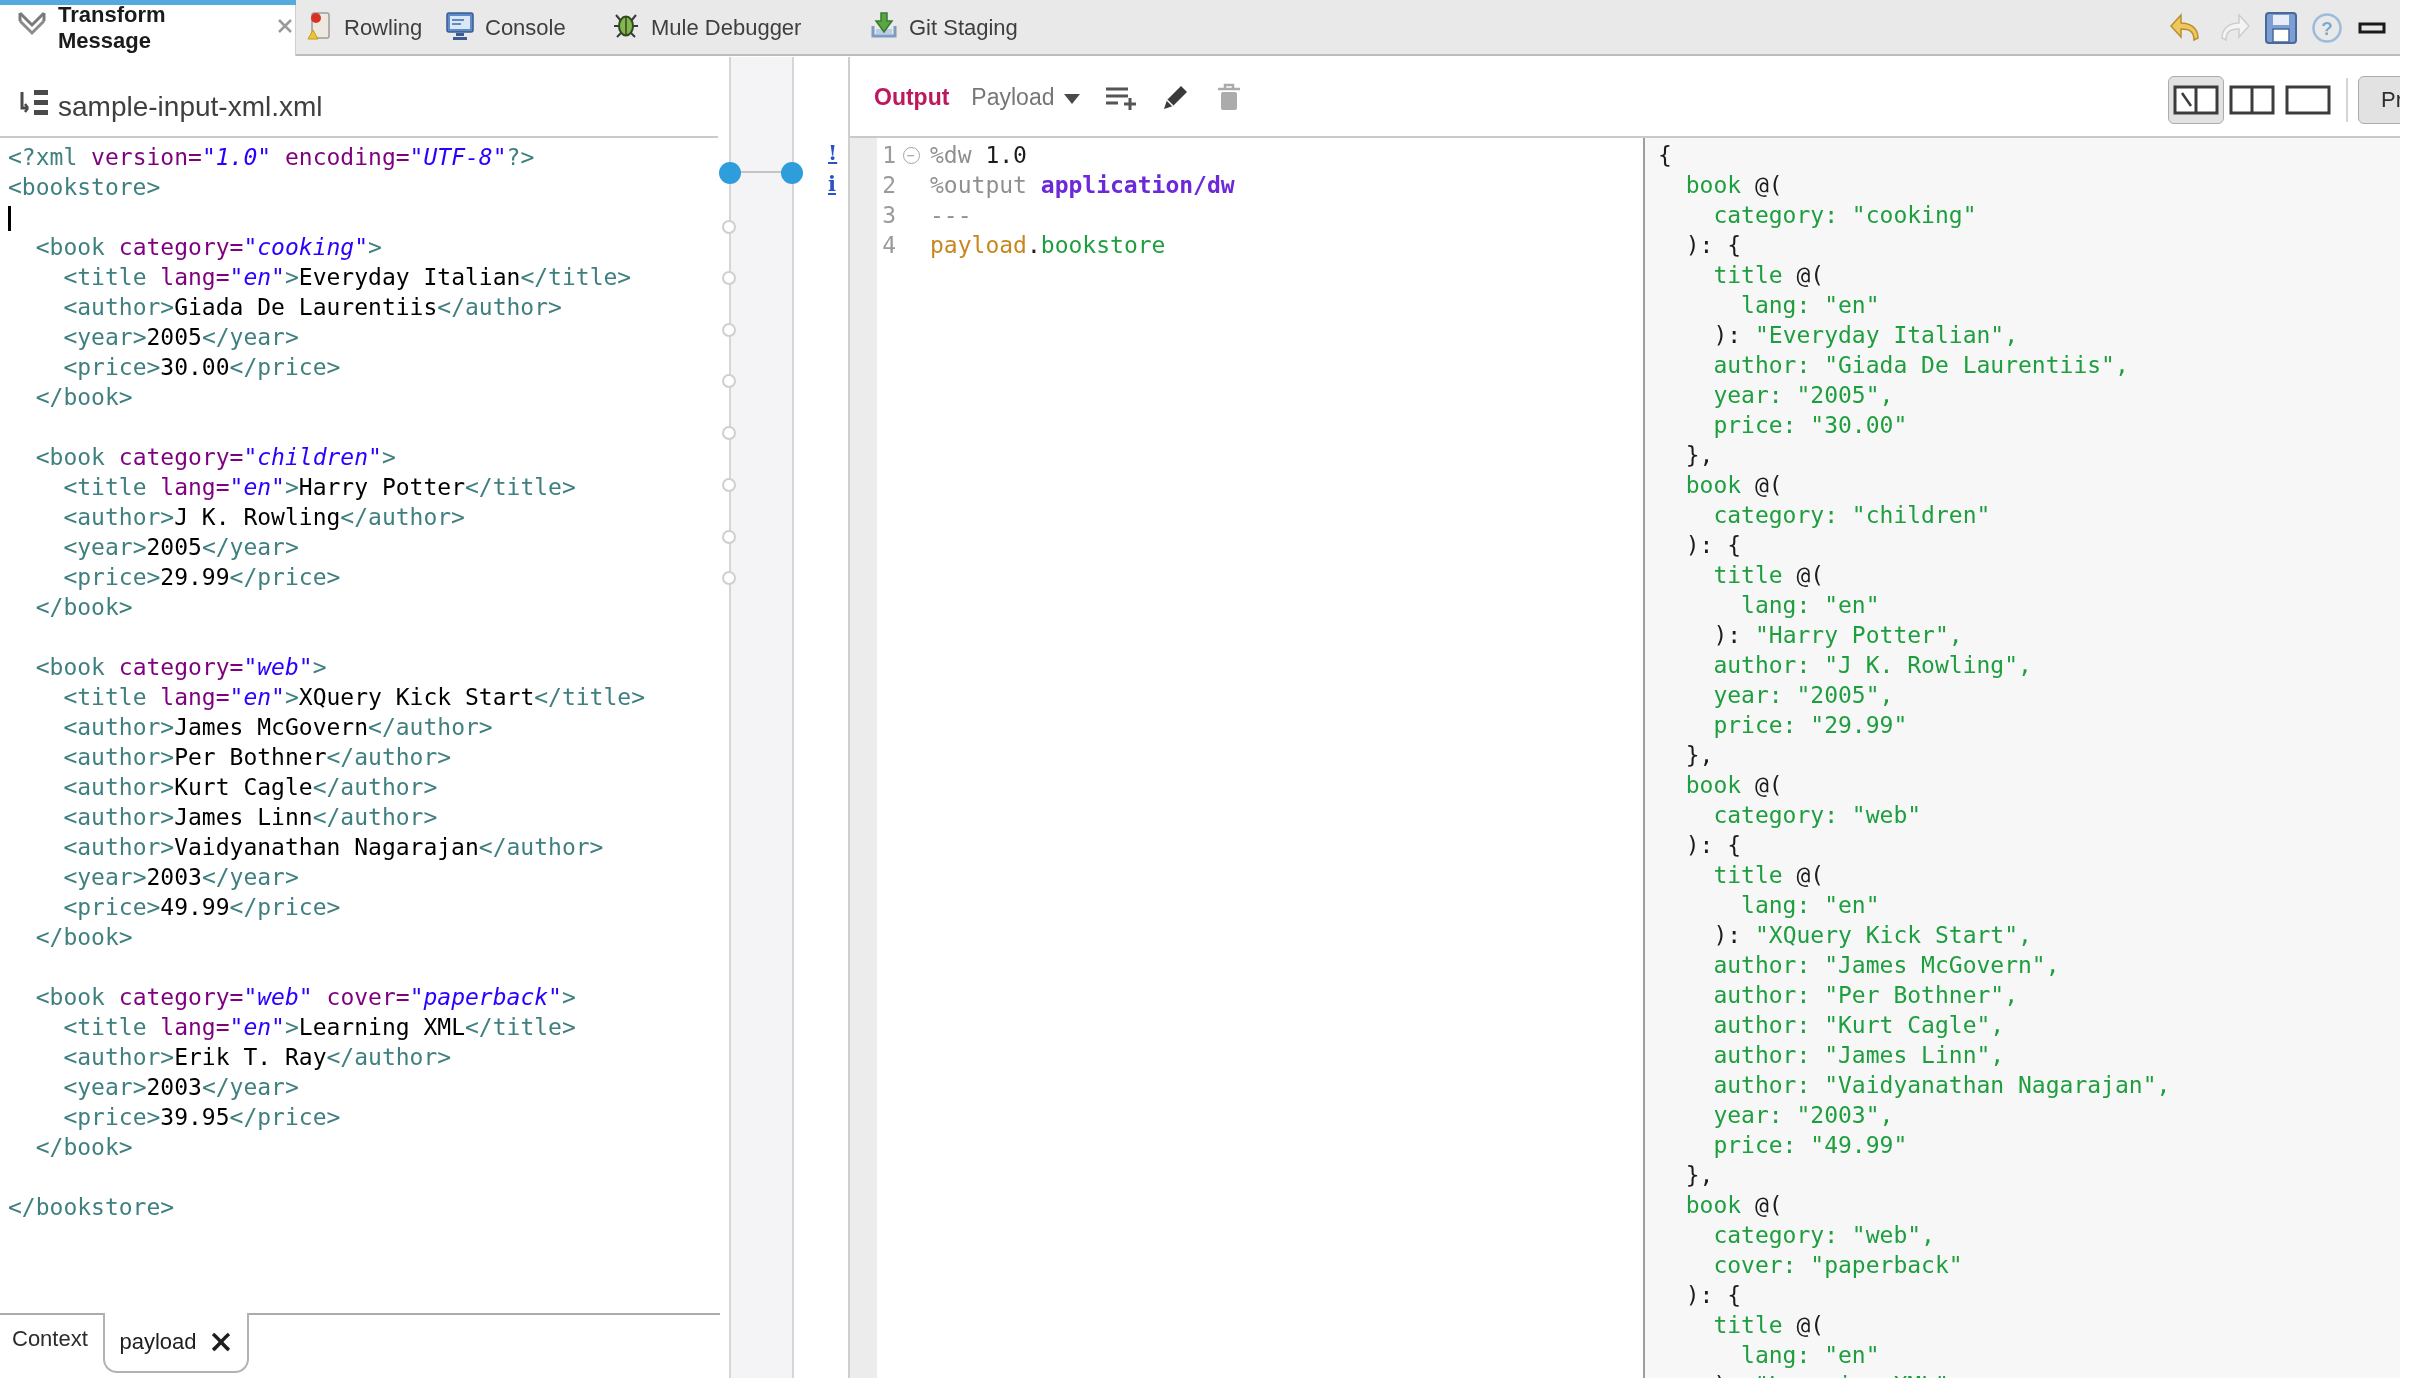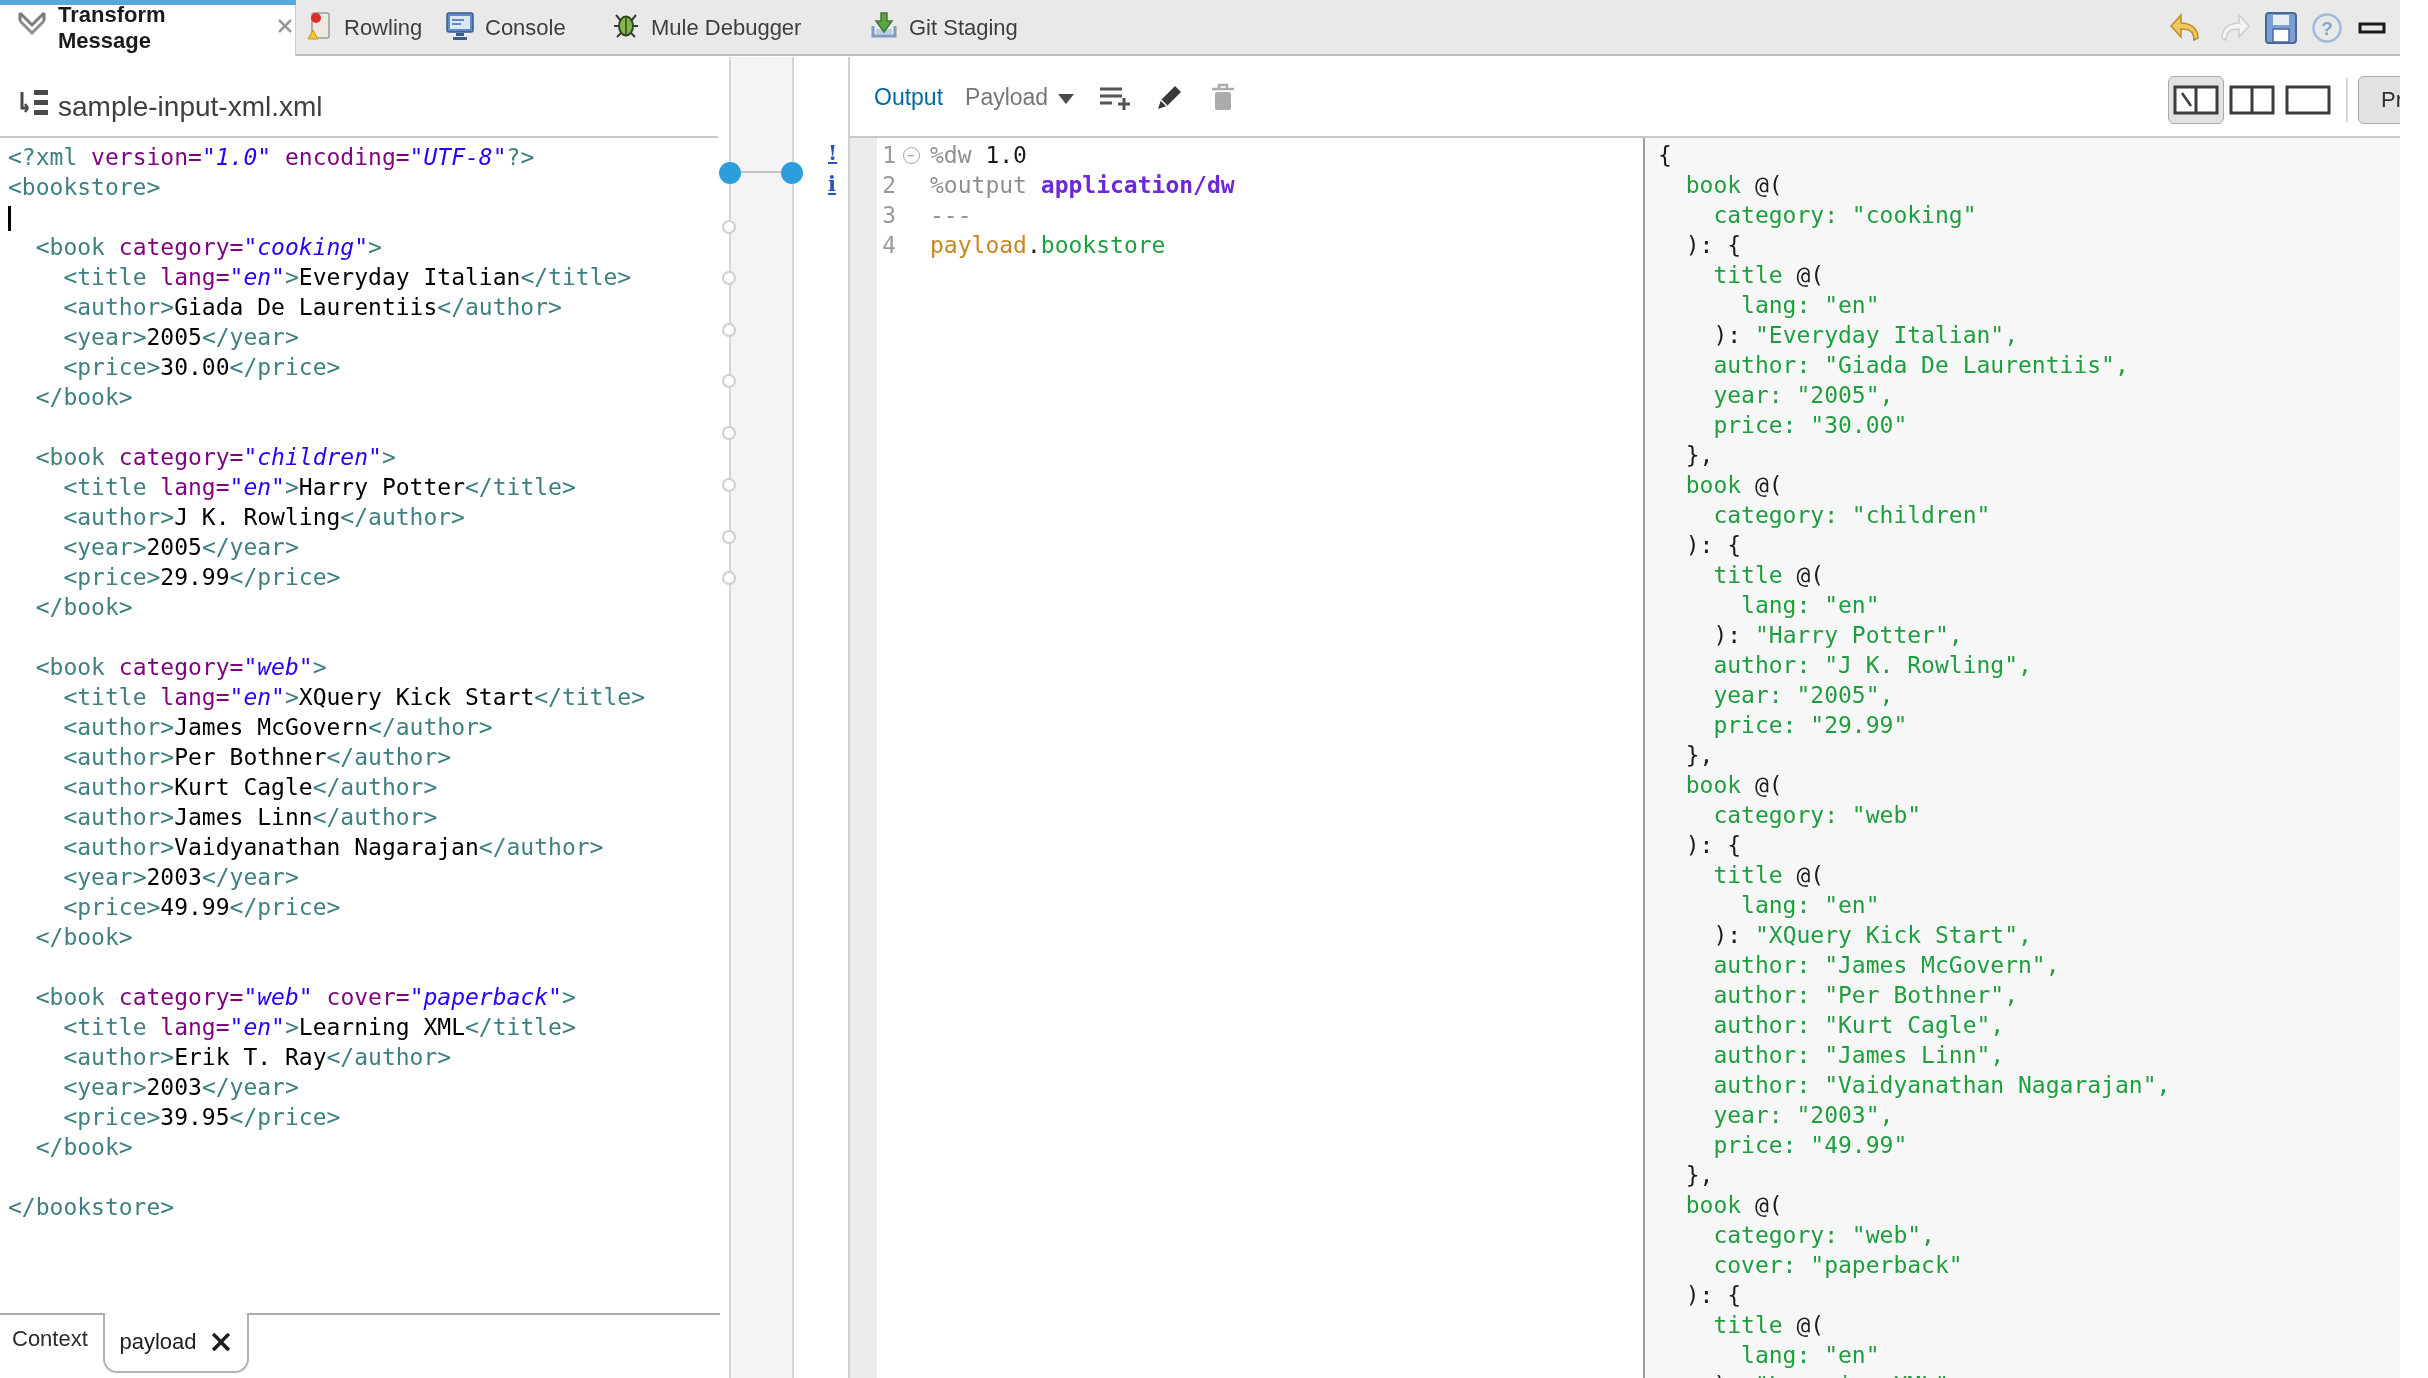--- a/index.html
+++ b/index.html
@@ -45,21 +45,21 @@
   .map-connector{position:absolute;left:730px;top:171px;width:62px;height:2px;background:#C4C4C4;}
   .map-dot{position:absolute;width:22px;height:22px;border-radius:50%;background:#2D9EDB;top:162px;}
   .anchor{position:absolute;left:722px;width:14px;height:14px;border-radius:50%;
           background:#fff;border:2px solid #CFCFCF;box-sizing:border-box;}
   .ann-mark{position:absolute;left:828px;font-family:"DejaVu Serif",serif;font-size:21px;font-weight:bold;
             color:#2A52C8;text-decoration:underline;line-height:22px;}
   .dw-border{position:absolute;left:848px;top:57px;width:2px;height:1321px;background:#CFCFCF;}
   .dw-ruler{position:absolute;left:850px;top:138px;width:27px;height:1240px;background:#ECECEC;}
   
   .out-header{position:absolute;left:874px;top:57px;height:80px;display:flex;align-items:center;}
-  .out-lbl{font-size:23px;font-weight:normal;color:#0369a1;}
+  .out-lbl{font-size:23px;font-weight:bold;color:#be185d;}
   .payload-lbl{font-size:23px;color:#767676;margin-left:22px;}
   .dd-arrow{width:0;height:0;border-left:8px solid transparent;border-right:8px solid transparent;
             border-top:10px solid #4A4A4A;margin-left:10px;margin-top:4px;}
   .hicon{margin-left:22px;display:flex;align-items:center;}
   #dw-code{left:878px;top:140px;}
   .dwrow{display:flex;height:30px;}
   .dwnum{width:18px;text-align:right;color:#9B9B9B;}
   .dwfold{width:30px;display:flex;align-items:center;justify-content:center;}
   .foldglyph{width:17px;height:17px;border:1.5px solid #A5A5A5;border-radius:50%;box-sizing:border-box;
              display:flex;align-items:center;justify-content:center;color:#9A9A9A;

